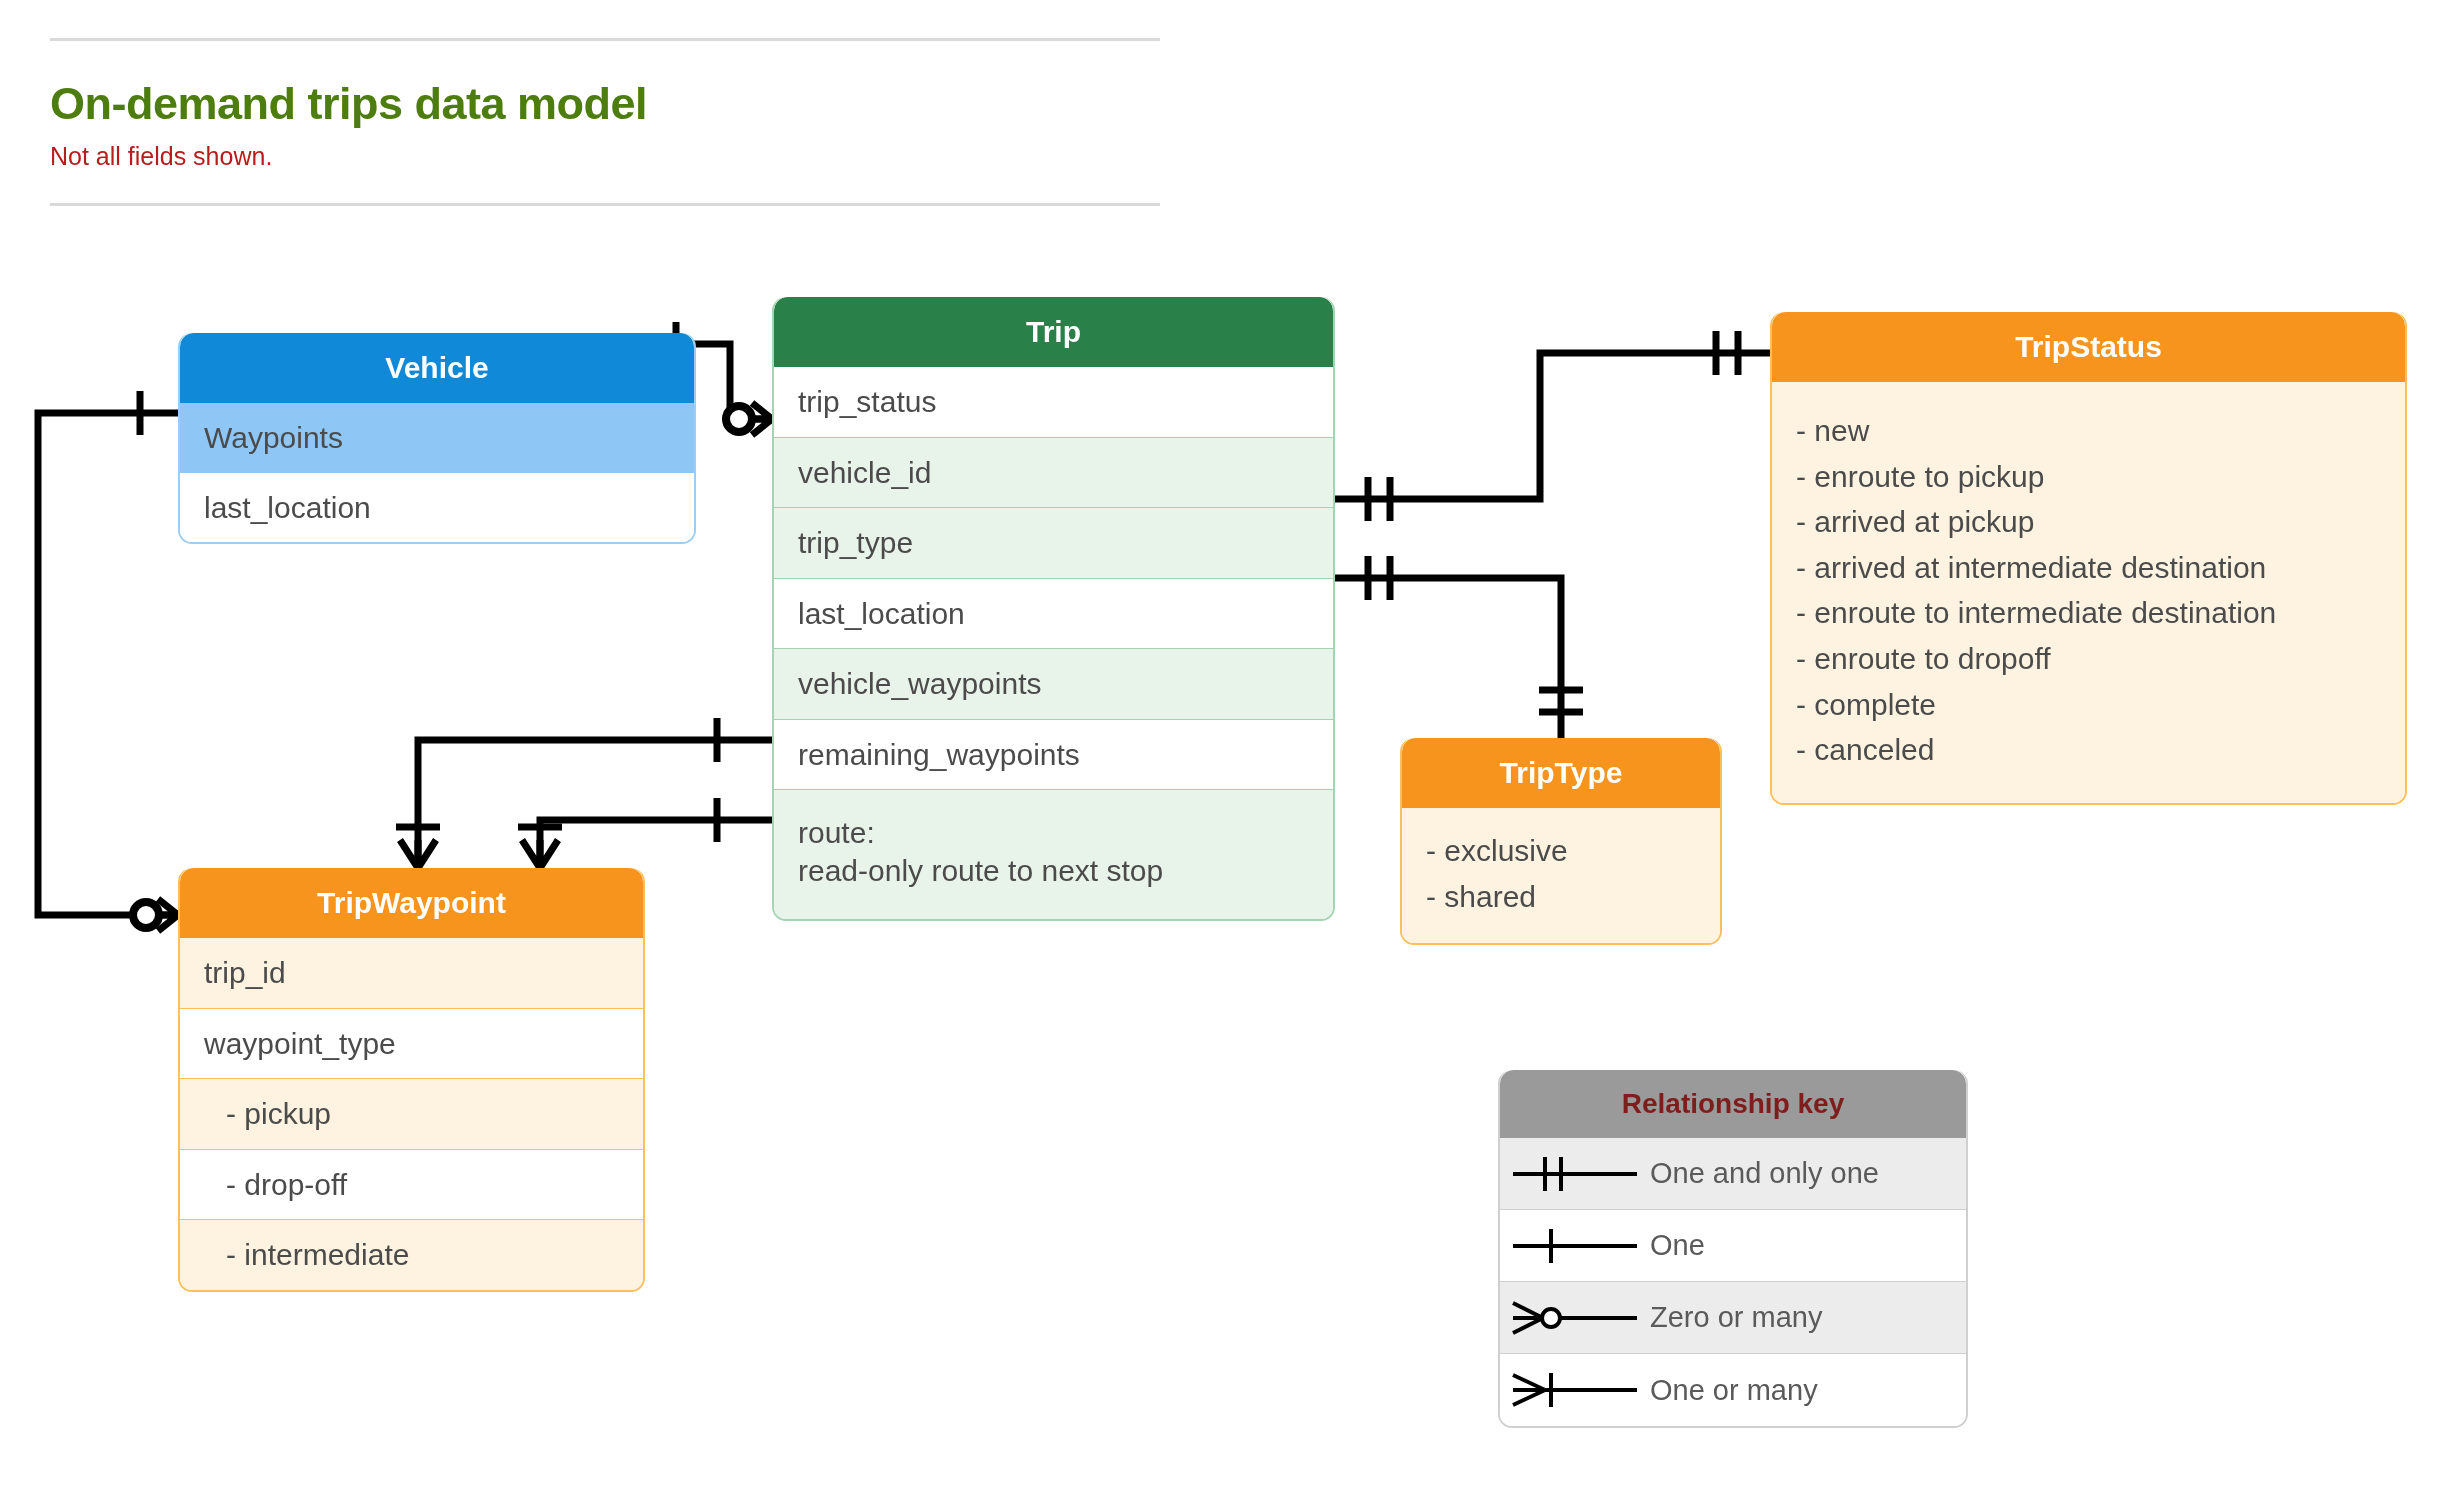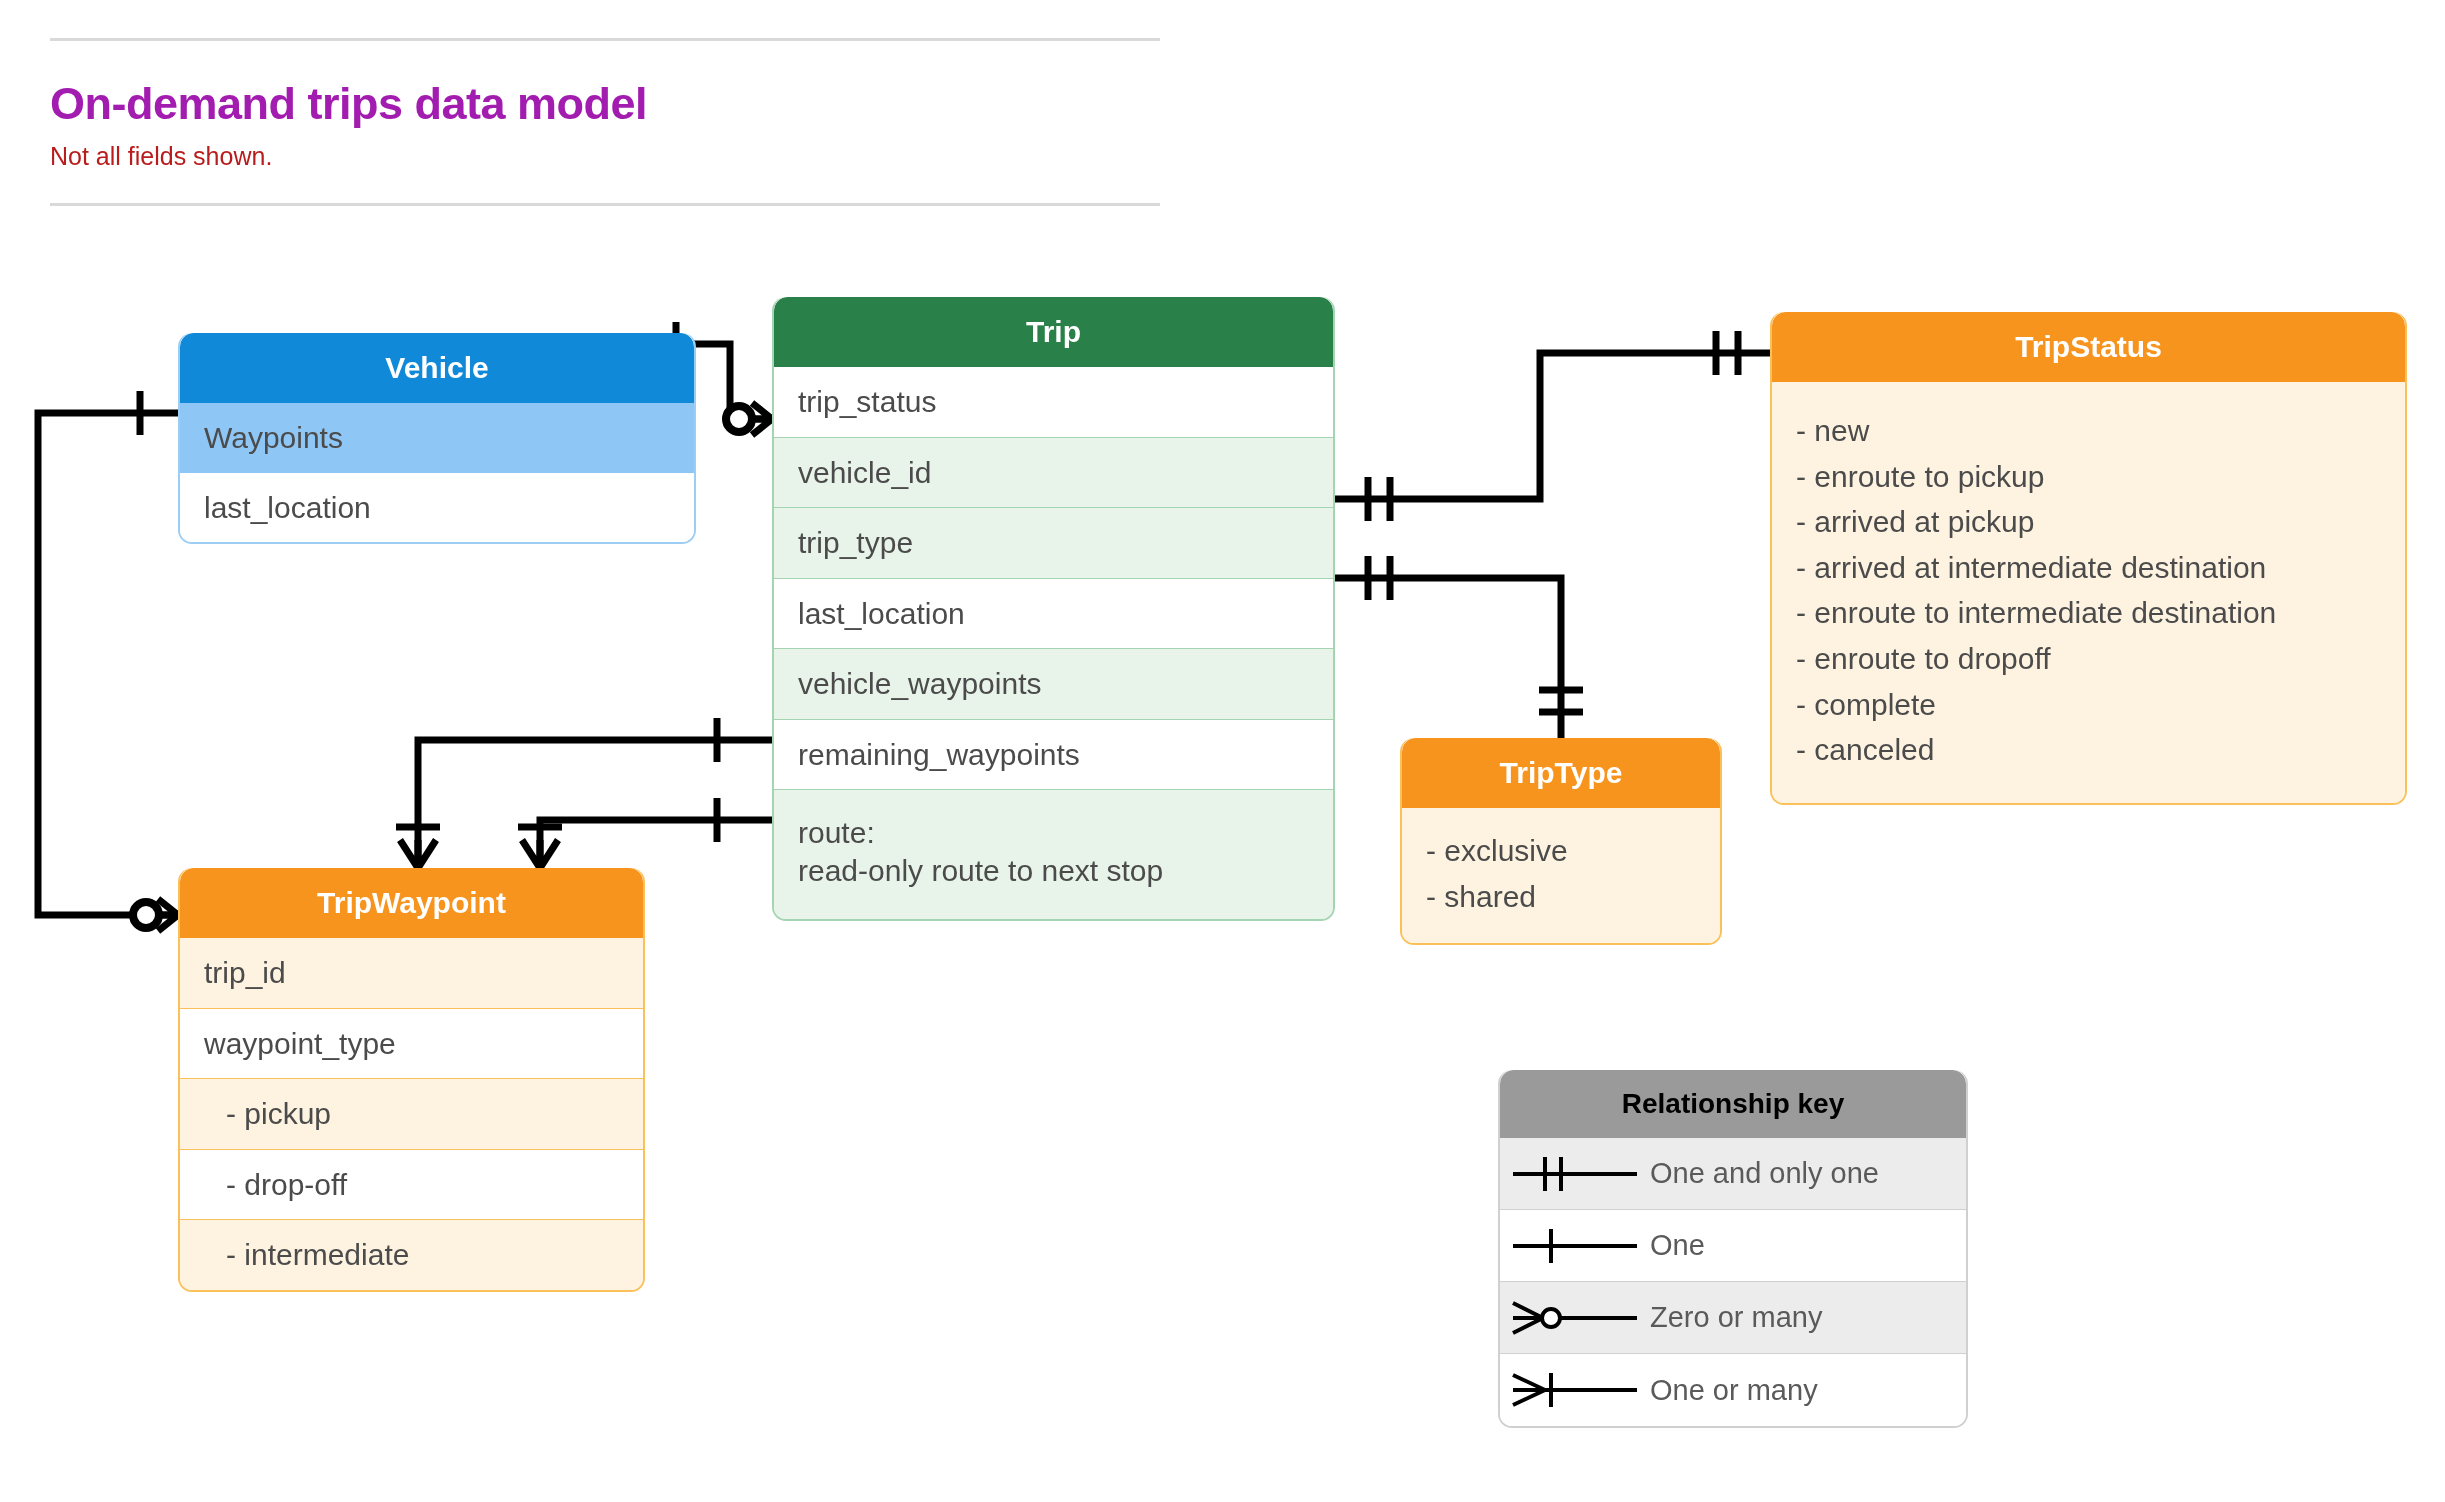--- a/index.html
+++ b/index.html
@@ -27,21 +27,21 @@
     width: 1110px;
   }
   .rule {
     width: 100%;
     height: 3px;
     background: #d9d9d9;
   }
   #page-title {
     font-size: 45px;
     font-weight: bold;
-    color: #a21caf;
+    color: #4d7c0f;
     letter-spacing: -0.5px;
     margin: 38px 0 0 0;
     line-height: 1.1;
   }
   #page-subtitle {
     font-size: 25px;
     color: #b91c1c;
     margin: 12px 0 0 0;
     line-height: 1.2;
   }
@@ -147,21 +147,21 @@
     left: 1498px; top: 1070px; width: 470px;
     border-radius: 14px;
     border: 2px solid #d0d0d0;
     border-top: none;
     box-sizing: border-box;
     overflow: hidden;
     background: #ffffff;
   }
   #legend-header {
     background: #9a9a9a;
-    color: #000000;
+    color: #7f1d1d;
     font-weight: bold;
     font-size: 28px;
     text-align: center;
     padding: 18px 10px;
     border-radius: 14px 14px 0 0;
   }
   .legend-row {
     display: flex;
     align-items: center;
     height: 72px;

